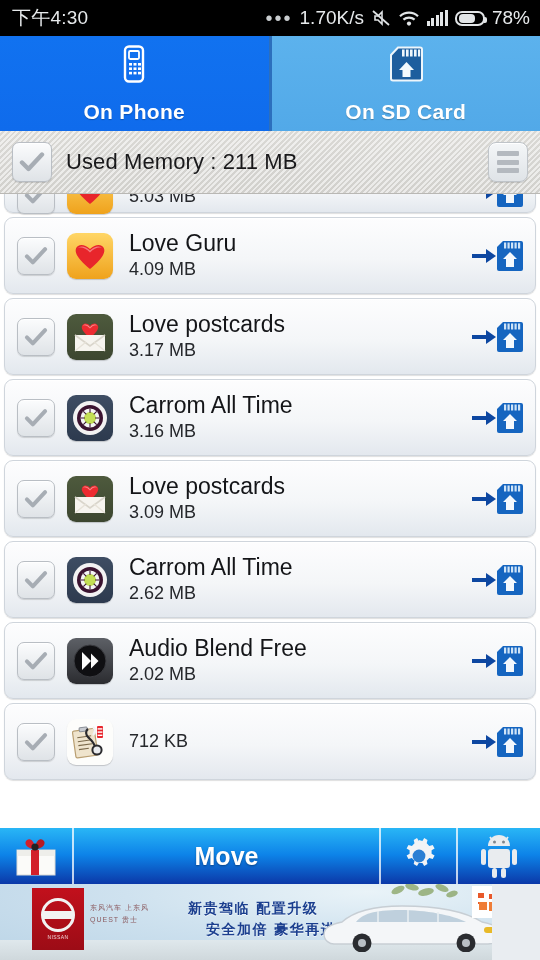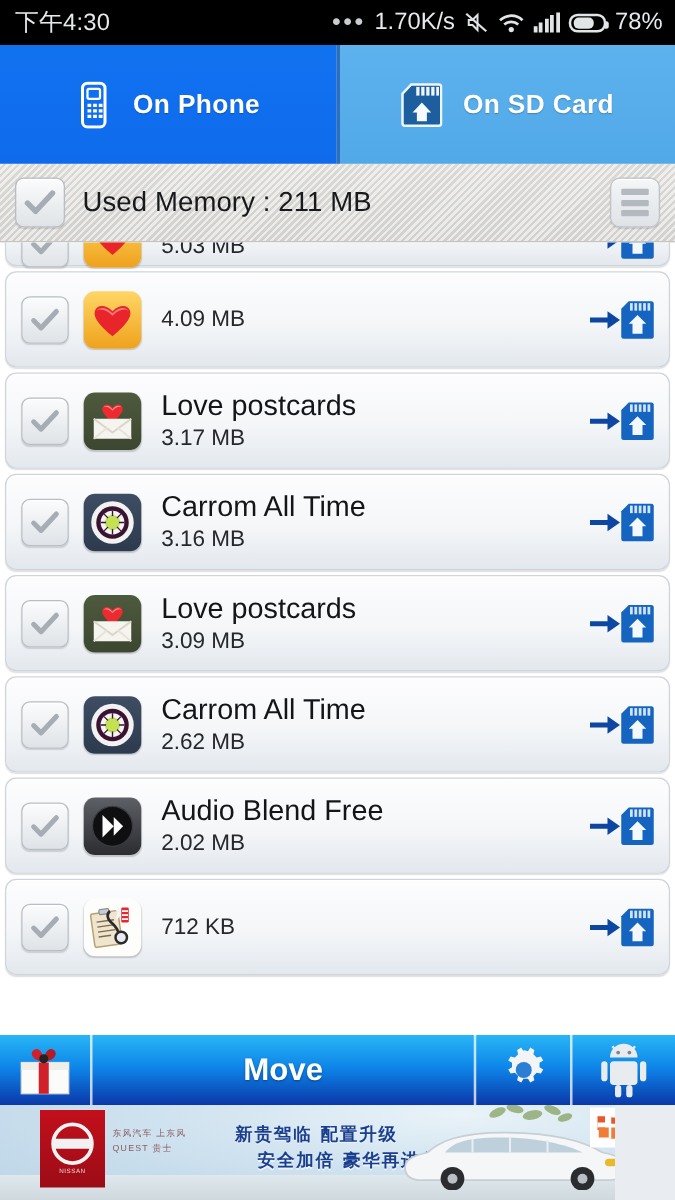--- a/index.html
+++ b/index.html
@@ -30,21 +30,21 @@
   .bars i:nth-child(4){height:14px}
   .bars i:nth-child(5){height:16px}
   .batt{ width:30px; height:15px; border:2px solid #e2e5e7; border-radius:7px; position:relative; display:flex; align-items:center; }
   .batt::after{ content:""; position:absolute; right:-4px; top:4px; width:3px; height:6px; background:#e2e5e7; border-radius:0 2px 2px 0; }
   .batt b{ display:block; height:9px; width:16px; background:#e2e5e7; border-radius:4px; margin-left:2px; }
   .sb-pct{ font-size:19px; color:#e7eaec; }
 
   
   .tabs{ display:flex; height:95px; width:540px; }
   .tab{
-    flex:1; display:flex; flex-direction:row; align-items:center; justify-content:center;
+    flex:1; display:flex; flex-direction:column; align-items:center; justify-content:center;
     gap:16px; position:relative; cursor:pointer;
   }
   .tab.active{ background:#1570ef; background:linear-gradient(#1172f0,#0f6bec); }
   .tab.inactive{ background:#57aeeb; background:linear-gradient(#5cb2ed,#52a9e8); }
   .tab-label{ color:#fff; font-size:21px; font-weight:bold; letter-spacing:.3px;
               text-shadow:0 1px 1px rgba(0,0,0,.25); }
   .tab-sep{ width:3px; background:#2c6fbd; }
   .tab-icon{ height:40px; display:flex; align-items:center; justify-content:center; }
 
   
@@ -297,20 +297,21 @@
     </div>
     <div class="appicon ic-heart-yellow">
       <span class="icart">
         <svg width="34" height="30" viewBox="0 0 34 30">
           <path d="M17 28 C5 18 1.5 12 3 7.5 C4.4 3.2 11 2 17 8 C23 2 29.6 3.2 31 7.5 C32.5 12 29 18 17 28Z" fill="#e8252b"></path>
           <path d="M17 9.6 C22 4.4 27.8 4.2 29.8 8 C27.6 5.2 21.8 6.6 17 11.6 C12.2 6.6 6.4 5.2 4.2 8 C6.2 4.2 12 4.4 17 9.6Z" fill="#f4797c"></path>
         </svg>
       </span>
     </div>
     <div class="meta">
+      <span class="appname">Love Guru</span>
       <span class="appsize">4.09 MB</span>
     </div>
     <div class="moveicon">
       <svg width="54" height="32" viewBox="0 0 54 32">
         <path d="M1 16 H17" stroke="#0d47a1" stroke-width="4"></path>
           <path d="M15 9 L25 16 L15 23 Z" fill="#0d47a1"></path>
         <path d="M32 1 H50 a2 2 0 0 1 2 2 v26 a2 2 0 0 1-2 2 H28 a2 2 0 0 1-2-2 V7 Z" fill="#1565c0"></path>
         <g fill="#cfe4f7">
             <rect x="33" y="2.5" width="2.2" height="6"></rect>
             <rect x="36.5" y="2.5" width="2.2" height="6"></rect>

